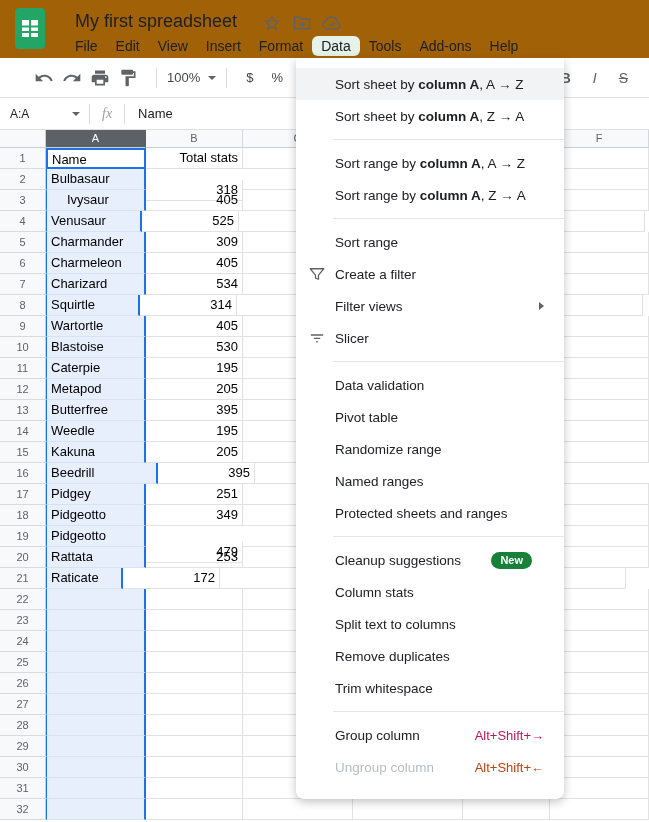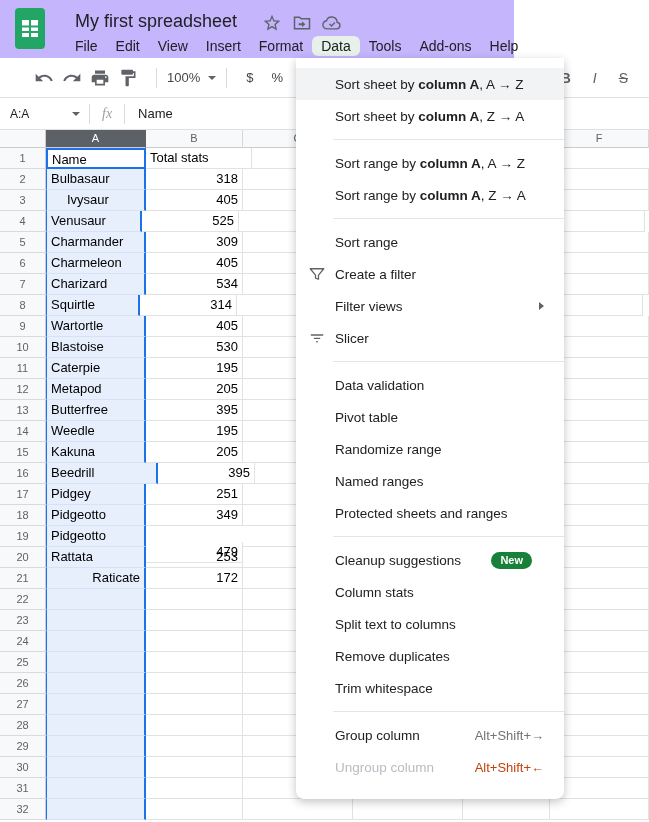--- a/index.html
+++ b/index.html
@@ -1,20 +1,20 @@
 <!DOCTYPE html>
 <html><head>
 <meta charset="utf-8">
 <style>
   * { box-sizing: border-box; margin: 0; padding: 0; }
   body { font-family: "Liberation Sans", "DejaVu Sans", sans-serif; background: #fff; }
   .app { position: relative; width: 649px; height: 822px; background: #fff; overflow: hidden; }
 
   
-  .app-header { position: absolute; top: 0; left: 0; width: 514px; height: 58px; background: #c4b5fd; }
+  .app-header { position: absolute; top: 0; left: 0; width: 649px; height: 58px; background: #a16207; }
   .logo { position: absolute; left: 14px; top: 7px; width: 32px; height: 43px; cursor: pointer; }
   .doc-title { position: absolute; left: 75px; top: 11px; font-size: 18px; color: #202124; white-space: nowrap; }
   .ticon { position: absolute; top: 13px; width: 20px; height: 20px; cursor: pointer; }
   .ticon svg { width: 100%; height: 100%; }
   .menubar { position: absolute; left: 66px; top: 34px; height: 23px; display: flex; align-items: center; }
   .mb-item { font-size: 14px; color: #202124; padding: 2px 9px; border-radius: 6px; cursor: pointer; white-space: nowrap; }
   .mb-item.active { background: #e6f1e9; }
 
   
   .toolbar { position: absolute; top: 58px; left: 0; width: 649px; height: 40px; border-bottom: 1px solid #e0e0e0; display: flex; align-items: center; padding-left: 34px; }
@@ -51,21 +51,21 @@
 
   
   .menu-popup { position: absolute; left: 296px; top: 58px; width: 268px; height: 741px; background: #fff; box-shadow: 0 3px 10px rgba(0,0,0,.24); border-radius: 0 0 8px 8px; padding-top: 10px; z-index: 10; overflow: hidden; }
   .mi { height: 32px; display: flex; align-items: center; padding: 0 20px 0 12px; font-size: 13.5px; color: #202124; cursor: pointer; }
   .mi.hover { background: #f1f3f4; }
   .mi.disabled { color: #b8bcc2; cursor: default; }
   .mi .ic { width: 27px; flex: none; display: flex; align-items: center; }
   .mi .ic svg { width: 18px; height: 18px; }
   .mi b { font-weight: 700; }
   .mi .right { margin-left: auto; }
-  .shortcut { font-size: 13px; color: #737373; font-weight: 500; }
+  .shortcut { font-size: 13px; color: #be185d; font-weight: 500; }
   .mi.disabled .shortcut { color: #c2410c; }
   .badge { background: #188038; color: #fff; font-size: 11px; font-weight: 700; padding: 2.5px 9px; border-radius: 10px; margin-right: 12px; }
   .sub-arrow { width: 0; height: 0; border-top: 4px solid transparent; border-bottom: 4px solid transparent; border-left: 5px solid #5f6368; }
   .msep { height: 1px; background: #e3e5e8; margin: 7px 0 7px 37px; }
 </style>
 </head>
 <body>
 
 <div class="app">
 
@@ -163,30 +163,30 @@
         <div class="col-h" style="width: 97px;">B</div>
         <div class="col-h" style="width: 110px;">C</div>
         <div class="col-h" style="width: 110px;">D</div>
         <div class="col-h" style="width: 87px;">E</div>
         <div class="col-h" style="width: 99px;">F</div>
       </div>
     <div id="gridRows">
         <div class="g-row">
           <div class="row-h">1</div>
           <div class="cell colA active" style="width: 100px;">Name</div>
-          <div class="cell" style="width: 106px;">Total stats</div>
+          <div class="cell" style="width: 97px; text-align: right;">Total stats</div>
           <div class="cell" style="width: 110px;"></div>
           <div class="cell" style="width: 110px;"></div>
           <div class="cell" style="width: 87px;"></div>
           <div class="cell" style="width: 99px;"></div>
         </div>
         <div class="g-row">
           <div class="row-h">2</div>
           <div class="cell colA" style="width: 100px;">Bulbasaur</div>
-          <div class="cell num" style="width: 97px;">318</div>
+          <div class="cell num" style="width: 97px; margin-top: 11px;">318</div>
           <div class="cell" style="width: 110px;"></div>
           <div class="cell" style="width: 110px;"></div>
           <div class="cell" style="width: 87px;"></div>
           <div class="cell" style="width: 99px;"></div>
         </div>
         <div class="g-row">
           <div class="row-h">3</div>
           <div class="cell colA" style="width: 100px; padding-left: 20px;">Ivysaur</div>
           <div class="cell num" style="width: 97px;">405</div>
           <div class="cell" style="width: 110px;"></div>
@@ -342,21 +342,21 @@
           <div class="row-h">20</div>
           <div class="cell colA" style="width: 100px;">Rattata</div>
           <div class="cell num" style="width: 97px;">253</div>
           <div class="cell" style="width: 110px;"></div>
           <div class="cell" style="width: 110px;"></div>
           <div class="cell" style="width: 87px;"></div>
           <div class="cell" style="width: 99px;"></div>
         </div>
         <div class="g-row">
           <div class="row-h">21</div>
-          <div class="cell colA" style="width: 100px; text-align: right;">Raticate</div>
+          <div class="cell colA" style="width: 77px;">Raticate</div>
           <div class="cell num" style="width: 97px;">172</div>
           <div class="cell" style="width: 110px;"></div>
           <div class="cell" style="width: 110px;"></div>
           <div class="cell" style="width: 87px;"></div>
           <div class="cell" style="width: 99px;"></div>
         </div>
         <div class="g-row">
           <div class="row-h">22</div>
           <div class="cell colA" style="width: 100px;"></div>
           <div class="cell" style="width: 97px;"></div>

